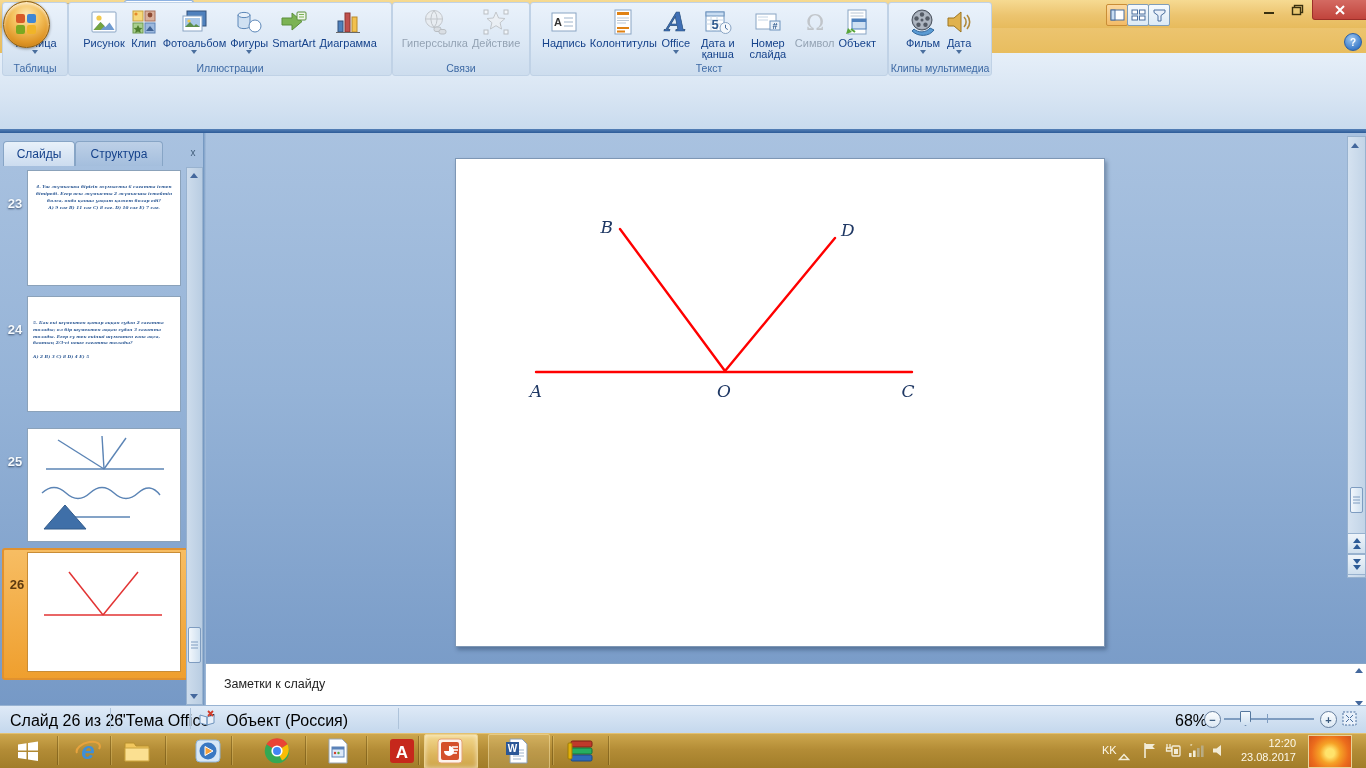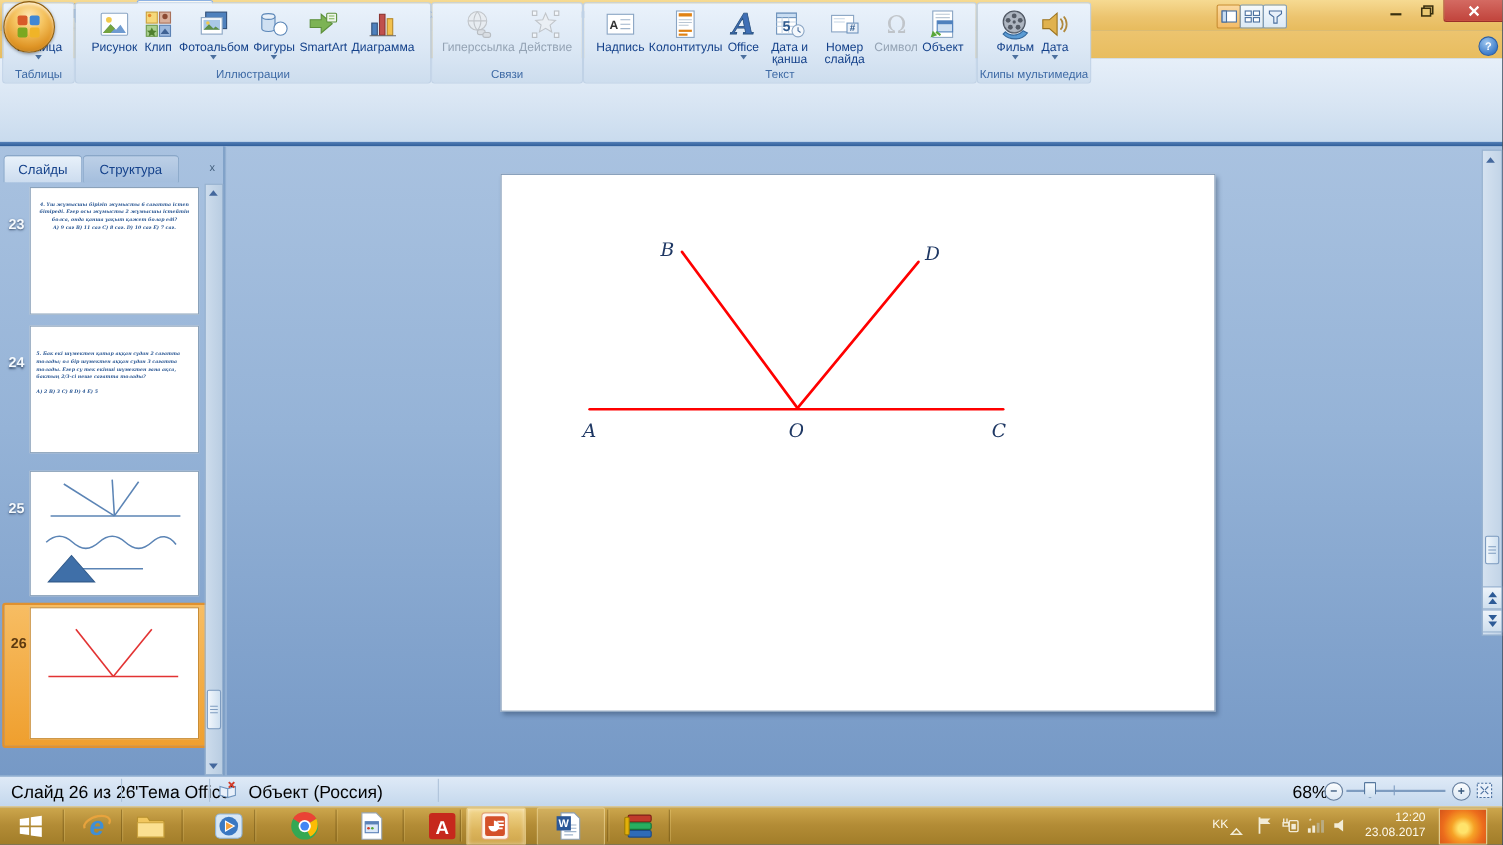--- a/index.html
+++ b/index.html
@@ -532,20 +532,27 @@
   </div>
   <div class="abs dblbtn" style="top:533px;">
     <div class="arr up" style="border-bottom-color:#2d5b97;"></div>
       <div class="arr up" style="border-bottom-color:#2d5b97;"></div>
   </div>
   <div class="abs dblbtn" style="top:554px;">
     <div class="arr down" style="border-top-color:#2d5b97;"></div>
       <div class="arr down" style="border-top-color:#2d5b97;"></div>
   </div>
 
+  <div class="abs notes">
+    <div class="abs notes-text">Заметки к слайду</div>
+    <div class="notes-scroll" style="position:absolute;">
+      <div class="arr up"></div>
+        <div class="arr down"></div>
+    </div>
+  </div>
 
   <div class="abs statusbar"></div>
   <div class="abs sb-item" style="left:10px;top:712px;">Слайд 26 из 26</div>
   <div class="abs sb-div" style="left:110px;top:708px;"></div>
   <div class="abs sb-item" style="left:120px;top:712px;">"Тема Office"</div>
   <div class="abs sb-div" style="left:190px;top:708px;"></div>
   <div class="abs" style="left:198px;top:710px;">
     <svg width="18" height="16" viewBox="0 0 18 16">
         <path d="M2 5l7 2v8l-7-2zM16 5l-7 2v8l7-2z" fill="#e8f0fa" stroke="#6f94bd"></path>
         <path d="M10 1l5 5M15 1l-5 5" stroke="#d23c2a" stroke-width="1.8"></path>

